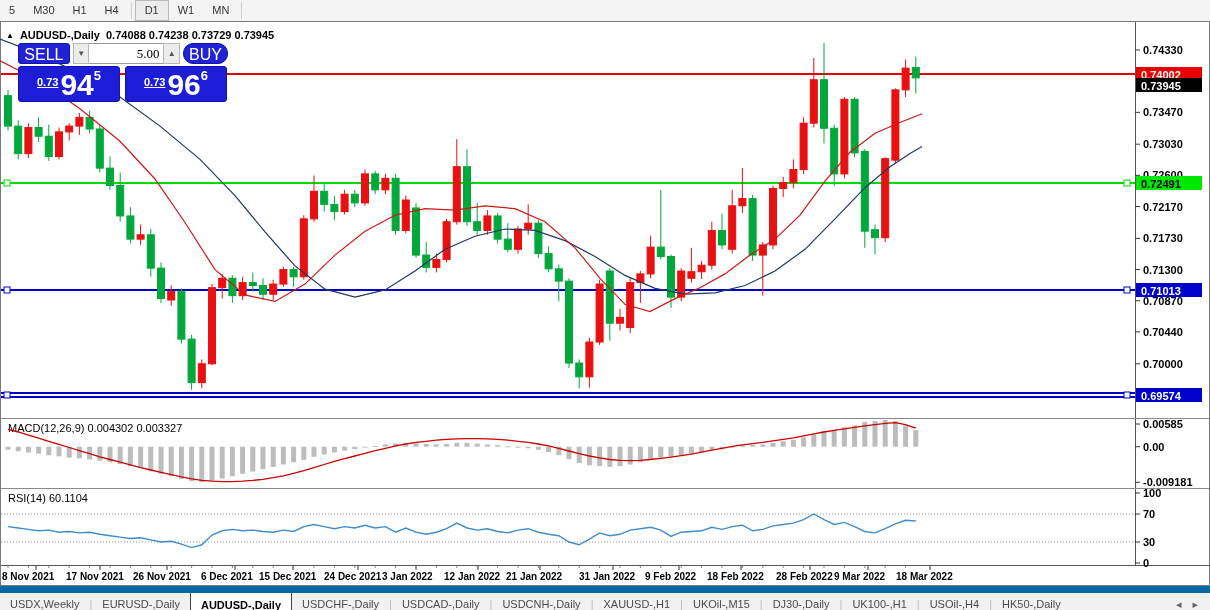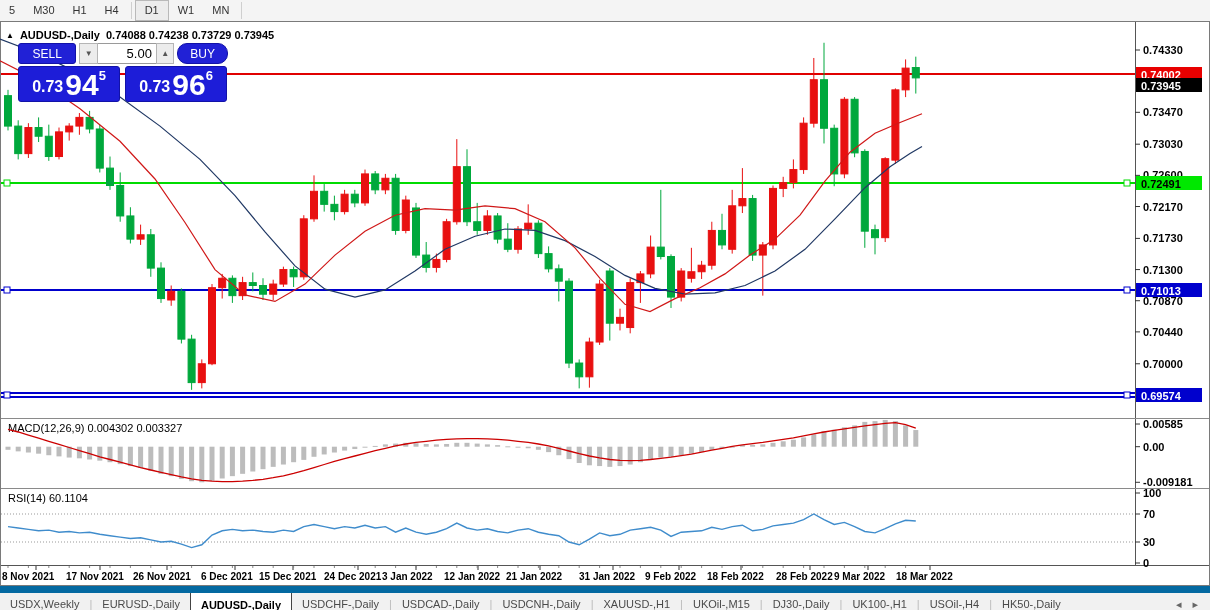--- a/index.html
+++ b/index.html
@@ -12,30 +12,30 @@
   .tf-btn.active{background:#ececec;border:1px solid #b9b9b9;line-height:18px;}
   .tf-sep{width:1px;background:#cfcfcf;margin:2px 3px;}
   
   #chart{position:absolute;left:0;top:21px;}
   
   #trade-title{position:absolute;left:6px;top:29px;font-size:11px;font-weight:700;color:#000;display:flex;gap:6px;align-items:center;}
   #trade-title .tri{font-size:8px;}
   
   #trade-panel{position:absolute;left:18px;top:43px;width:210px;}
   .tp-row1{display:flex;height:21px;}
-  .tp-btn{background:#2121d6;color:#fff;font-size:12px;border-radius:3px;text-align:center;line-height:21px;border:1px solid #1212a8;}
+  .tp-btn{background:#2121d6;color:#fff;font-size:16px;border-radius:3px;text-align:center;line-height:21px;border:1px solid #1212a8;}
   #sell-btn{width:58px;margin-right:3px;}
   #buy-btn{width:50px;margin-left:3px;border-radius:10px;}
   .spin-btn{width:17px;background:#ececec;border:1px solid #b5b5b5;color:#555;font-size:8px;text-align:center;line-height:19px;}
-  #vol-input{width:54px;border:1px solid #9a9a9a;border-left:none;border-right:none;font-family:Liberation Sans, sans-serif;
-    font-size:13px;text-align:right;padding:0 4px 0 0;outline:none;}
+  #vol-input{width:54px;border:1px solid #9a9a9a;border-left:none;border-right:none;font-family:Liberation Serif, serif;
+    font-size:13px;text-align:right;padding:0 4px 0 16px;outline:none;}
   .tp-row2{display:flex;margin-top:2px;}
   .pbox{width:100px;height:33px;background:#1d1dd8;border:1px solid #1212a8;border-radius:3px;color:#fff;
     display:flex;align-items:flex-end;justify-content:center;padding-bottom:1px;}
-  .pbox .pfx{font-size:16px;font-weight:700;margin-bottom:4px;margin-right:2px;}
+  .pbox .pfx{font-size:11px;font-weight:700;margin-bottom:12px;margin-right:2px;text-decoration:underline;}
   .pbox .big{font-size:30px;font-weight:700;line-height:30px;text-align:center;}
   .pbox .sup{font-size:13px;font-weight:700;align-self:flex-start;margin-top:1px;}
   #sell-box{margin-right:5px;}
   
   #tabbar{position:absolute;left:0;top:586px;width:1210px;height:24px;background:#f1f1f1;border-top:7px solid #0369a1;
     display:flex;align-items:stretch;font-size:11px;color:#4a4a4a;overflow:hidden;}
   .tab{padding:5px 10px 0 10px;white-space:nowrap;}
   .tab.active{background:#fff;color:#000;font-weight:700;border:1px solid #444;border-bottom:none;margin-top:-1px;padding-top:6px;}
   .tab-sep{color:#bbb;padding-top:5px;}
   #tab-arrows{margin-left:auto;padding:5px 8px 0 0;color:#666;letter-spacing:4px;}

